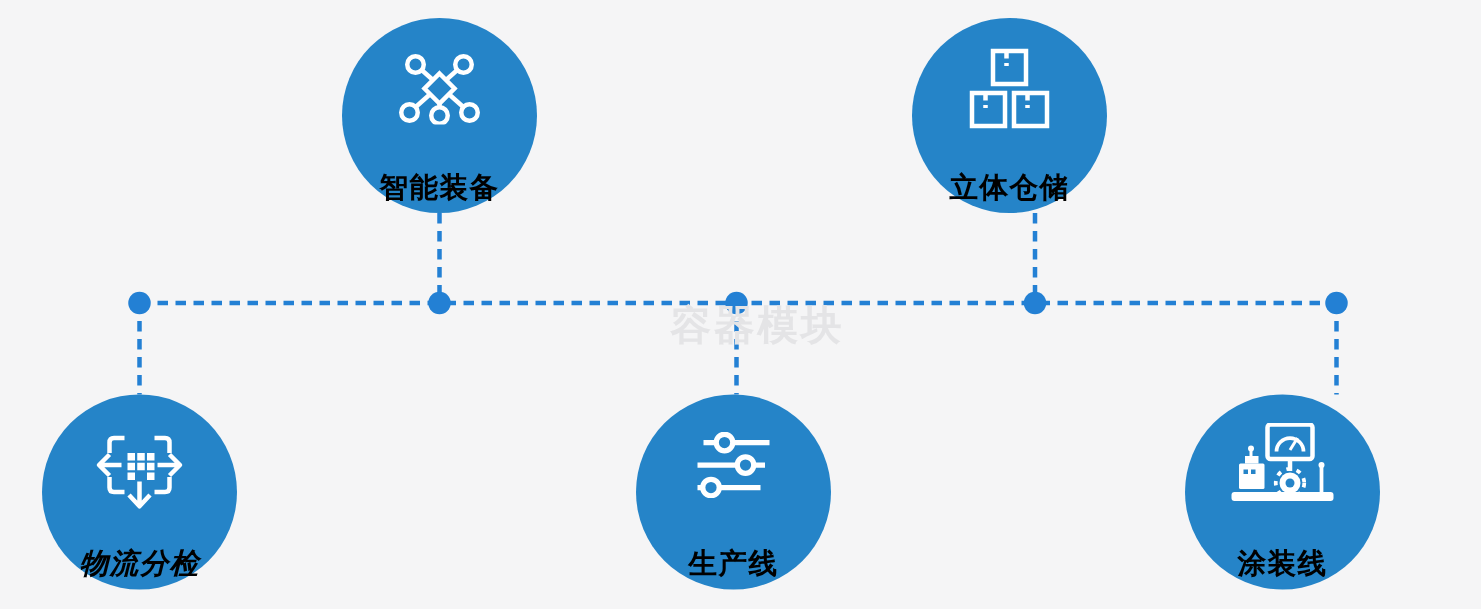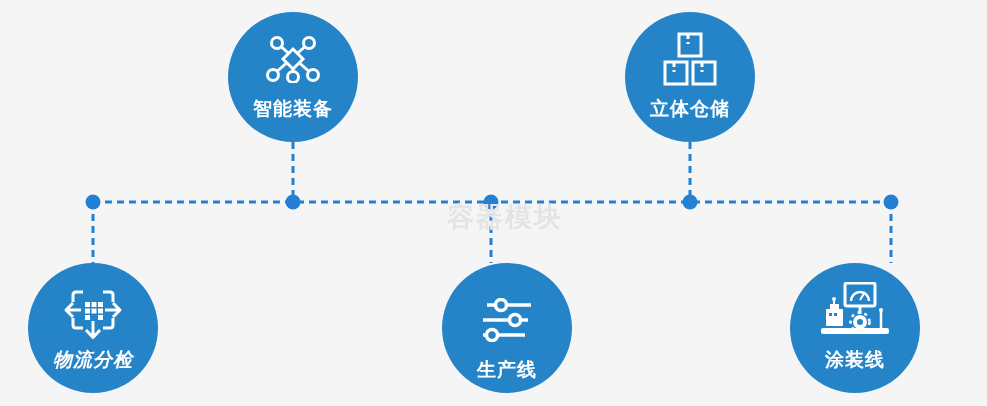--- a/index.html
+++ b/index.html
@@ -38,32 +38,32 @@
     align-items: center;
     padding-top: 21px;
   }
   .node .icon {
     height: 52px;
     display: flex;
     align-items: center;
     justify-content: center;
   }
   .node .label {
-    margin-top: 11px;
-    color: #ffffff;
+    margin-top: 27px;
+    color: #000000;
     font-size: 19px;
     font-weight: bold;
     letter-spacing: 1px;
     white-space: nowrap;
   }
   
   #node-smart-equipment   { left: 228px; top: 12px; }
-  #node-stereo-warehouse  { left: 625px; top: 12px; }
+  #node-stereo-warehouse  { left: 608px; top: 12px; }
   #node-logistics-sorting { left: 28px;  top: 263px; font-style: italic; }
-  #node-production-line   { left: 442px; top: 263px; justify-content: center; }
+  #node-production-line   { left: 424px; top: 263px; }
   #node-coating-line      { left: 790px; top: 263px; }
 </style>
 </head>
 <body>
 
 <div class="canvas">
 
   <svg class="connectors" width="987" height="406" viewBox="0 0 987 406" xmlns="http://www.w3.org/2000/svg">
     <g stroke="#2380d4" stroke-width="3" stroke-dasharray="7 5" fill="none">
       <path d="M93 202 H891"></path>

